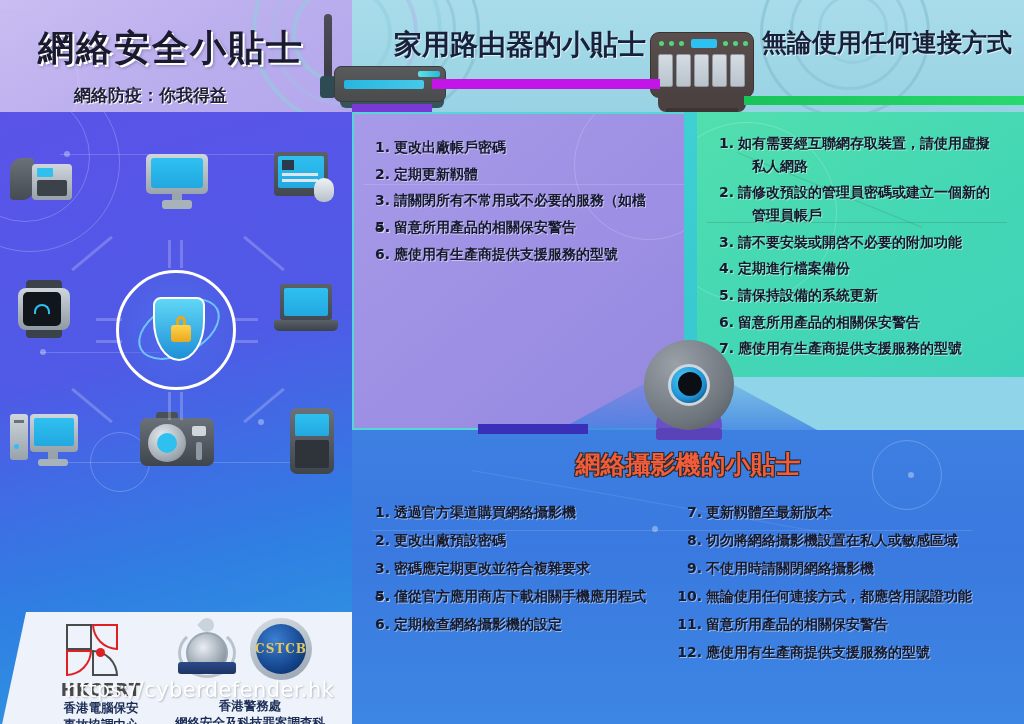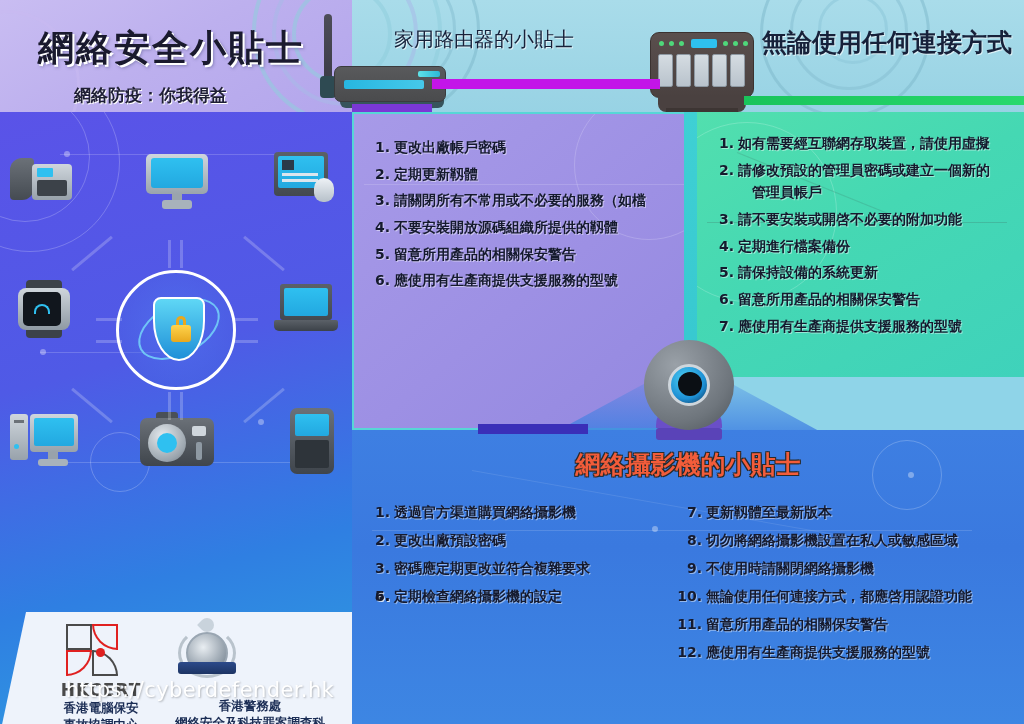--- a/index.html
+++ b/index.html
@@ -34,21 +34,21 @@
     white-space: nowrap;
   }
   .sub-title {
     position: absolute; left: 74px; top: 84px; width: 270px;
     font-size: 17px; font-weight: bold; color: #1f1f35;
     text-shadow: 1px 1px 0 #ffffff;
     white-space: nowrap;
   }
   .hdr-title-router {
     position: absolute; left: 394px; top: 26px;
-    font-size: 20px; font-weight: normal; color: #17213a;
+    font-size: 28px; font-weight: bold; color: #17213a;
     text-shadow: 1px 1px 0 rgba(255,255,255,.65);
     white-space: nowrap;
   }
   .hdr-title-nas {
     position: absolute; left: 762px; top: 26px;
     font-size: 25px; font-weight: bold; color: #17213a;
     text-shadow: 1px 1px 0 rgba(255,255,255,.65);
     white-space: nowrap;
   }
 
@@ -524,20 +524,25 @@
       <div class="hkcert-cn" style="white-space:pre-line;">香港電腦保安
 事故協調中心</div>
 
       <div class="police-badge">
         <div class="crest"></div>
         <div class="wreath"></div>
         <div class="globe"></div>
         <div class="ribbon"></div>
       </div>
 
+      <div class="cstcb-badge">
+        <div class="ring2"></div>
+        <div class="globe2"></div>
+        <div class="txt">CSTCB</div>
+      </div>
 
       <div class="police-cn" style="white-space:pre-line;">香港警務處
 網絡安全及科技罪案調查科</div>
     </div>
 
     <div class="footer-url" style="top:566px;">https://cyberdefender.hk</div>
   </div>
 
   <div class="router-panel">
     <div class="netcircle" style="left:220px;top:-24px;width:150px;height:150px;border-color:rgba(255,255,255,.18);"></div>
@@ -549,39 +554,40 @@
     <li>
       <span class="tip-num">1.</span><span class="tip-txt">更改出廠帳戶密碼</span>
     </li>
     <li>
       <span class="tip-num">2.</span><span class="tip-txt">定期更新靱體</span>
     </li>
     <li>
       <span class="tip-num">3.</span><span class="tip-txt">請關閉所有不常用或不必要的服務（如檔</span>
     </li>
     <li>
-      <span class="tip-num">4.</span><span class="tip-txt">不要安裝開放源碼組織所提供的靱體</span>
+      <span class="tip-num">4.</span>
     </li>
     <li>
       <span class="tip-num">5.</span><span class="tip-txt">留意所用產品的相關保安警告</span>
     </li>
     <li>
       <span class="tip-num">6.</span><span class="tip-txt">應使用有生產商提供支援服務的型號</span>
     </li>
   </ol>
 
   <div class="nas-panel">
     <div class="netcircle" style="left:-40px;top:10px;width:180px;height:180px;border-color:rgba(255,255,255,.2);"></div>
     <div class="netline" style="left:10px;top:110px;width:300px;background:rgba(60,60,60,.18);"></div>
     <div class="netline" style="left:40px;top:40px;width:200px;background:rgba(60,60,60,.14);transform:rotate(22deg);"></div>
   </div>
 
   <ol class="tips nas-tips">
     <li>
       <span class="tip-num">1.</span><span class="tip-txt">如有需要經互聯網存取裝置，請使用虛擬</span>
+      <span class="cont" style="display:block;padding-left:14px;">私人網路</span>
     </li>
     <li>
       <span class="tip-num">2.</span><span class="tip-txt">請修改預設的管理員密碼或建立一個新的</span>
       <span class="cont" style="display:block;padding-left:14px;">管理員帳戶</span>
     </li>
     <li>
       <span class="tip-num">3.</span><span class="tip-txt">請不要安裝或開啓不必要的附加功能</span>
     </li>
     <li>
       <span class="tip-num">4.</span><span class="tip-txt">定期進行檔案備份</span>
@@ -625,21 +631,21 @@
     <li>
       <span class="tip-num">2.</span><span class="tip-txt">更改出廠預設密碼</span>
     </li>
     <li>
       <span class="tip-num">3.</span><span class="tip-txt">密碼應定期更改並符合複雜要求</span>
     </li>
     <li>
       <span class="tip-num">4.</span>
     </li>
     <li>
-      <span class="tip-num">5.</span>
+      <span class="tip-num">5.</span><span class="tip-txt">僅從官方應用商店下載相關手機應用程式</span>
     </li>
     <li>
       <span class="tip-num">6.</span><span class="tip-txt">定期檢查網絡攝影機的設定</span>
     </li>
   </ol>
 
   <ol class="tips cam-tips-right">
     <li>
       <span class="tip-num">7.</span><span class="tip-txt">更新靱體至最新版本</span>
     </li>

